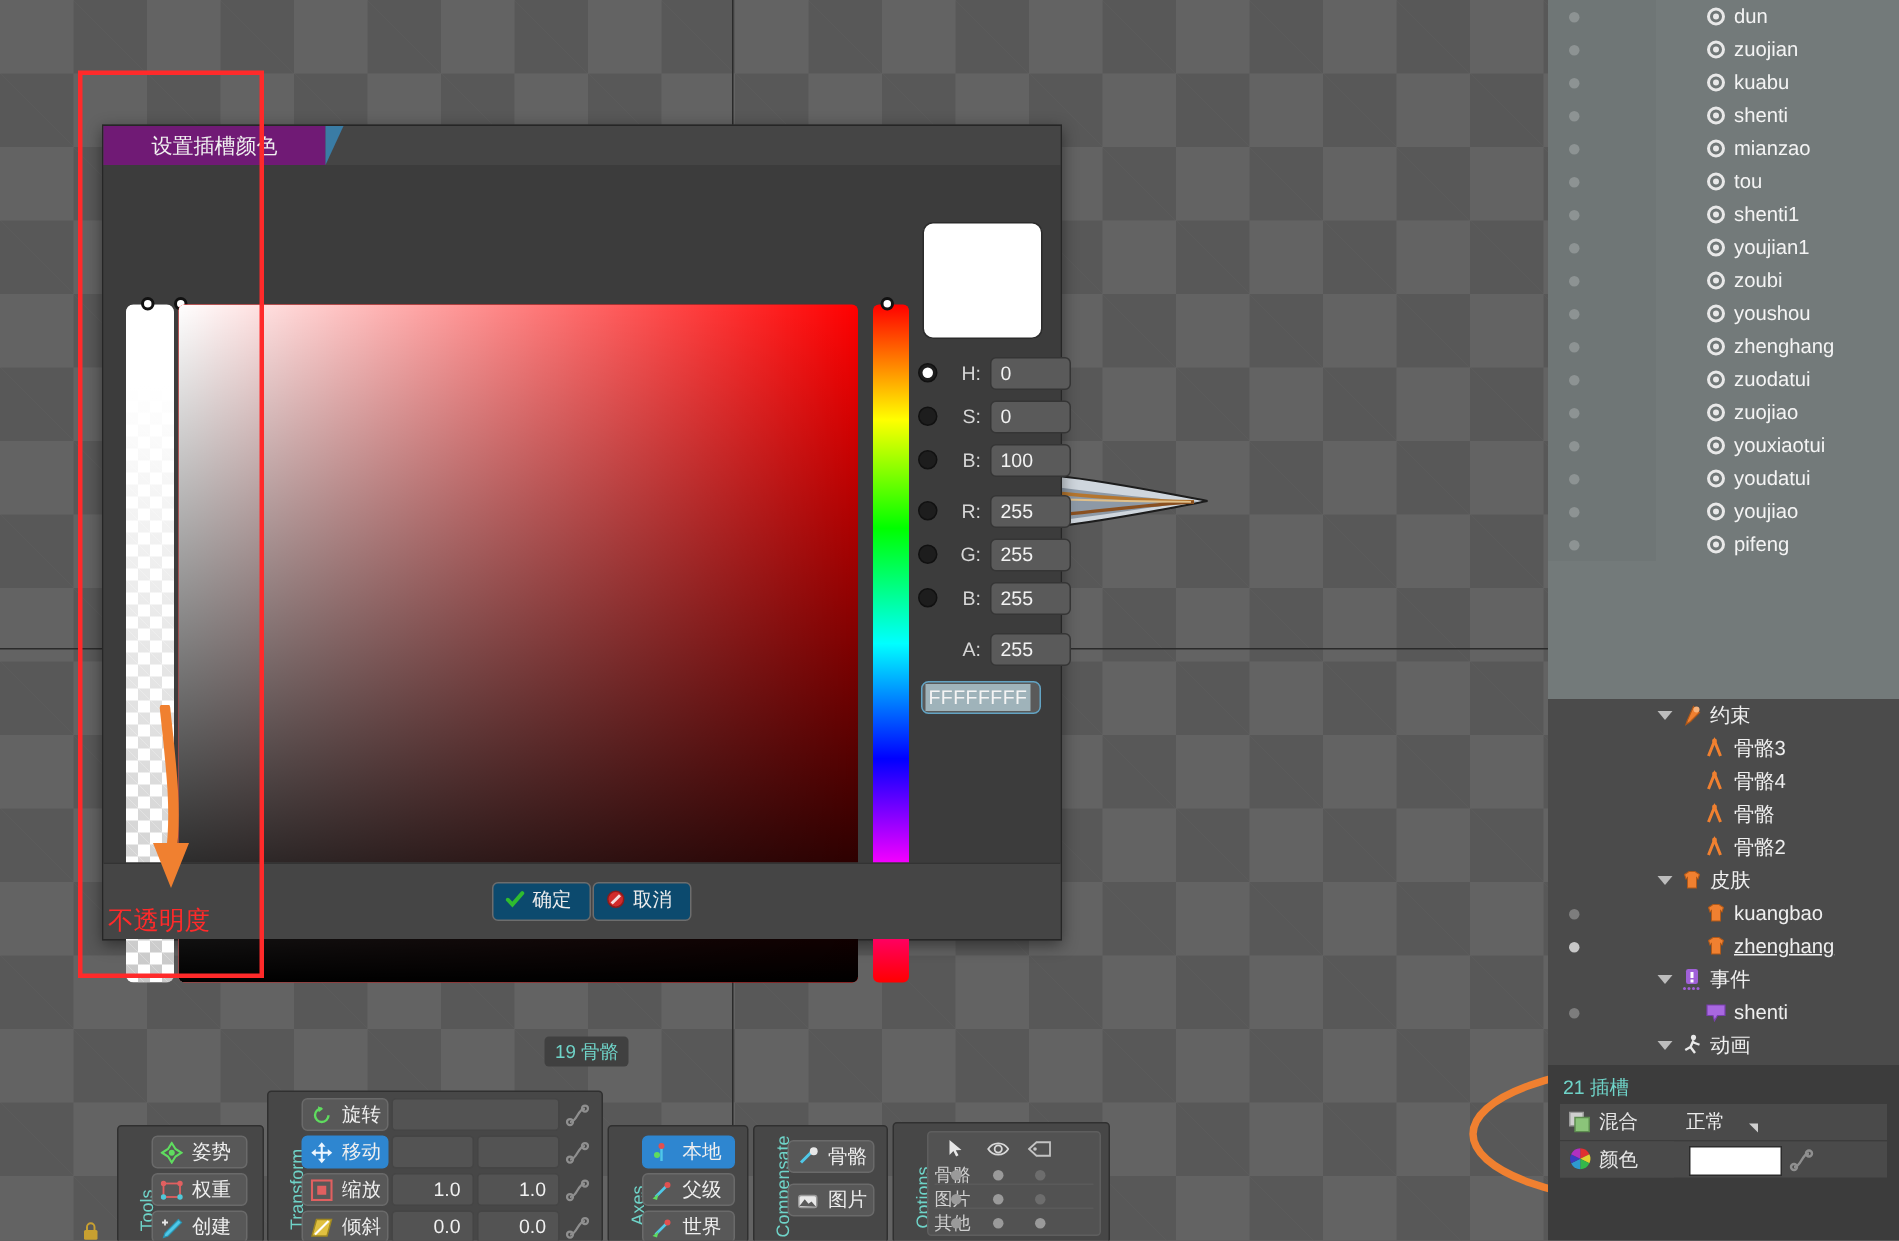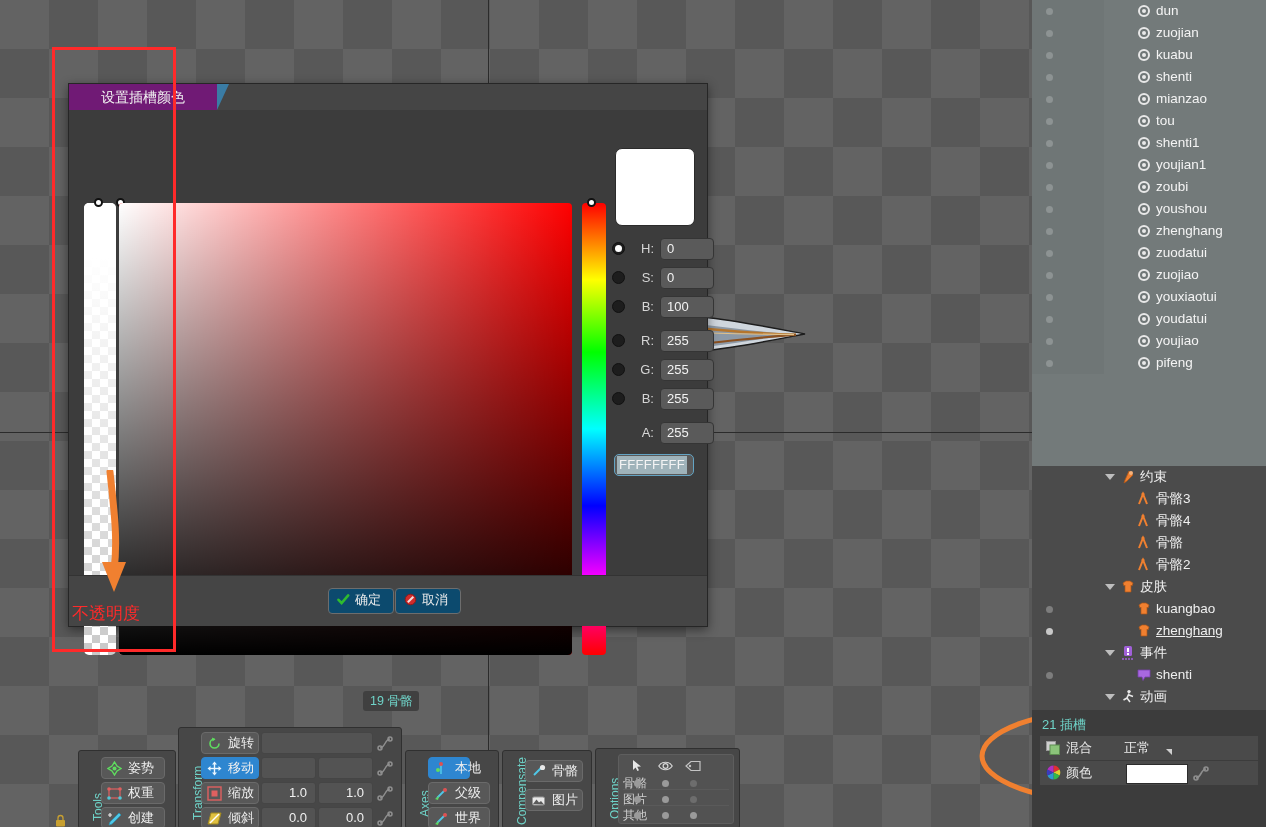--- a/index.html
+++ b/index.html
@@ -715,21 +715,21 @@
   <div class="vfield" style="left:139px;top:79px;width:55px">0.0</div>
   <svg class="chain" style="left:198px;top:80px" viewBox="0 0 16 18">
     <path d="M3 14 C8 14 8 5 13 5" stroke="#8f8f8f" stroke-width="1.5" fill="none"></path>
     <circle cx="3" cy="14" r="2" fill="none" stroke="#8f8f8f" stroke-width="1.5"></circle>
     <circle cx="13" cy="5" r="2" fill="none" stroke="#8f8f8f" stroke-width="1.5"></circle>
   </svg>
 </div>
 
 <div class="panel" id="axes-panel" style="left:405px;top:750px;width:92px;height:77px;">
   <span class="vlabel" style="left:12px;top:66px">Axes</span>
-  <div class="tbtn active" style="left:22px;top:6px;width:42px">
+  <div class="tbtn active" style="left:22px;top:6px;width:62px">
     <svg class="bi" viewBox="0 0 15 15">
       <path d="M7 13 L7 3" stroke="#4fc8e8" stroke-width="1.6"></path>
       <circle cx="7" cy="3" r="2" fill="#e05050"></circle>
       <circle cx="4" cy="9" r="2" fill="#5fdc5f"></circle>
     </svg><span>本地</span>
   </div>
   <div class="tbtn" style="left:22px;top:31px;width:62px">
     <svg class="bi" viewBox="0 0 15 15">
       <path d="M12 3 L3 12" stroke="#4fc8e8" stroke-width="1.8"></path>
       <path d="M1 13 L5 10 L4 14 Z" fill="#5fdc5f"></path>

